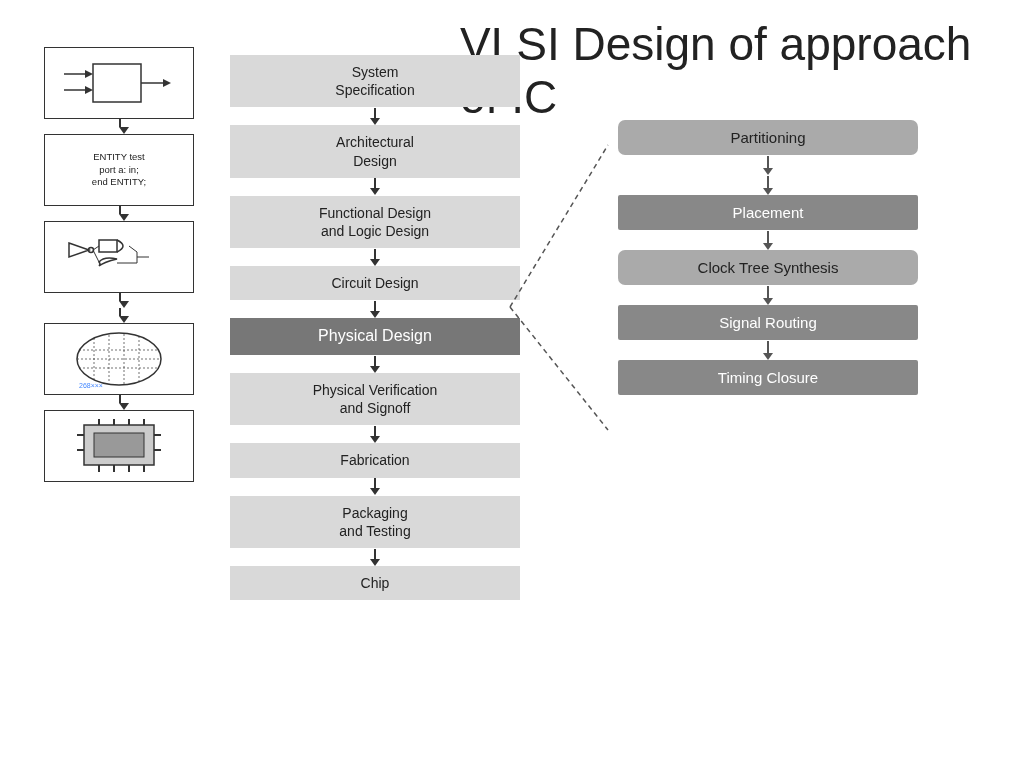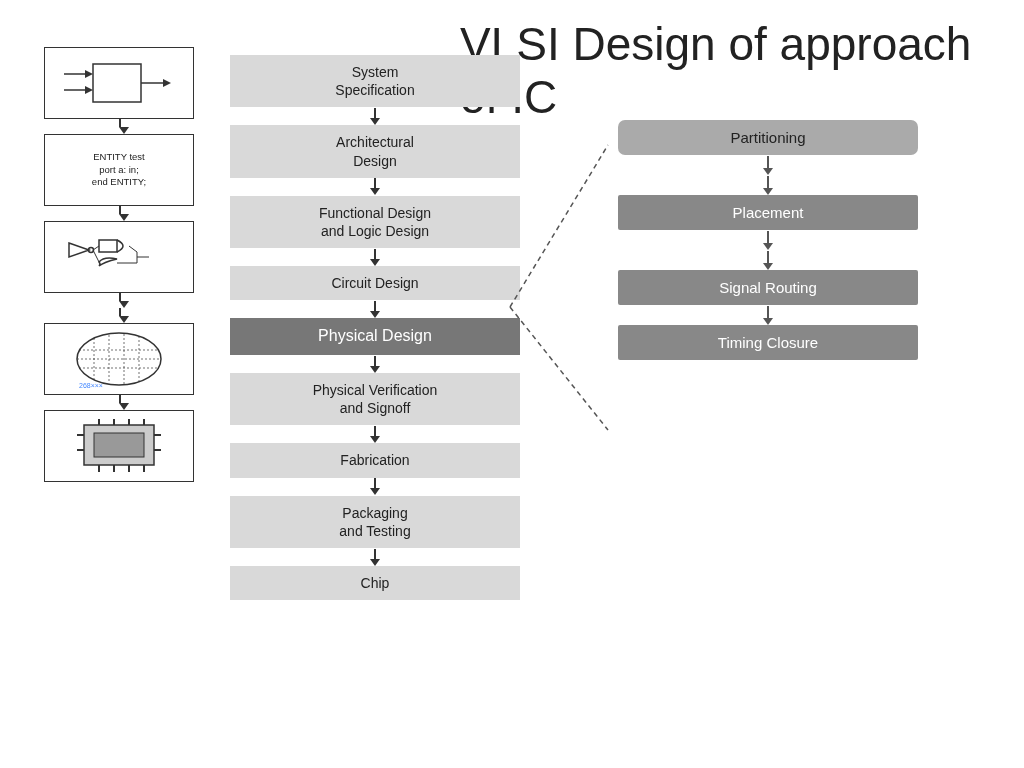--- a/index.html
+++ b/index.html
@@ -359,20 +359,21 @@
         <div class="right-arrow-line"></div>
         <div class="right-arrow-head"></div>
       </div>
 
     <div class="right-box">Placement</div>
     <div class="right-arrow">
         <div class="right-arrow-line"></div>
         <div class="right-arrow-head"></div>
       </div>
 
+    <div class="right-box light">Clock Tree Synthesis</div>
     <div class="right-arrow">
         <div class="right-arrow-line"></div>
         <div class="right-arrow-head"></div>
       </div>
 
     <div class="right-box">Signal Routing</div>
     <div class="right-arrow">
         <div class="right-arrow-line"></div>
         <div class="right-arrow-head"></div>
       </div>

